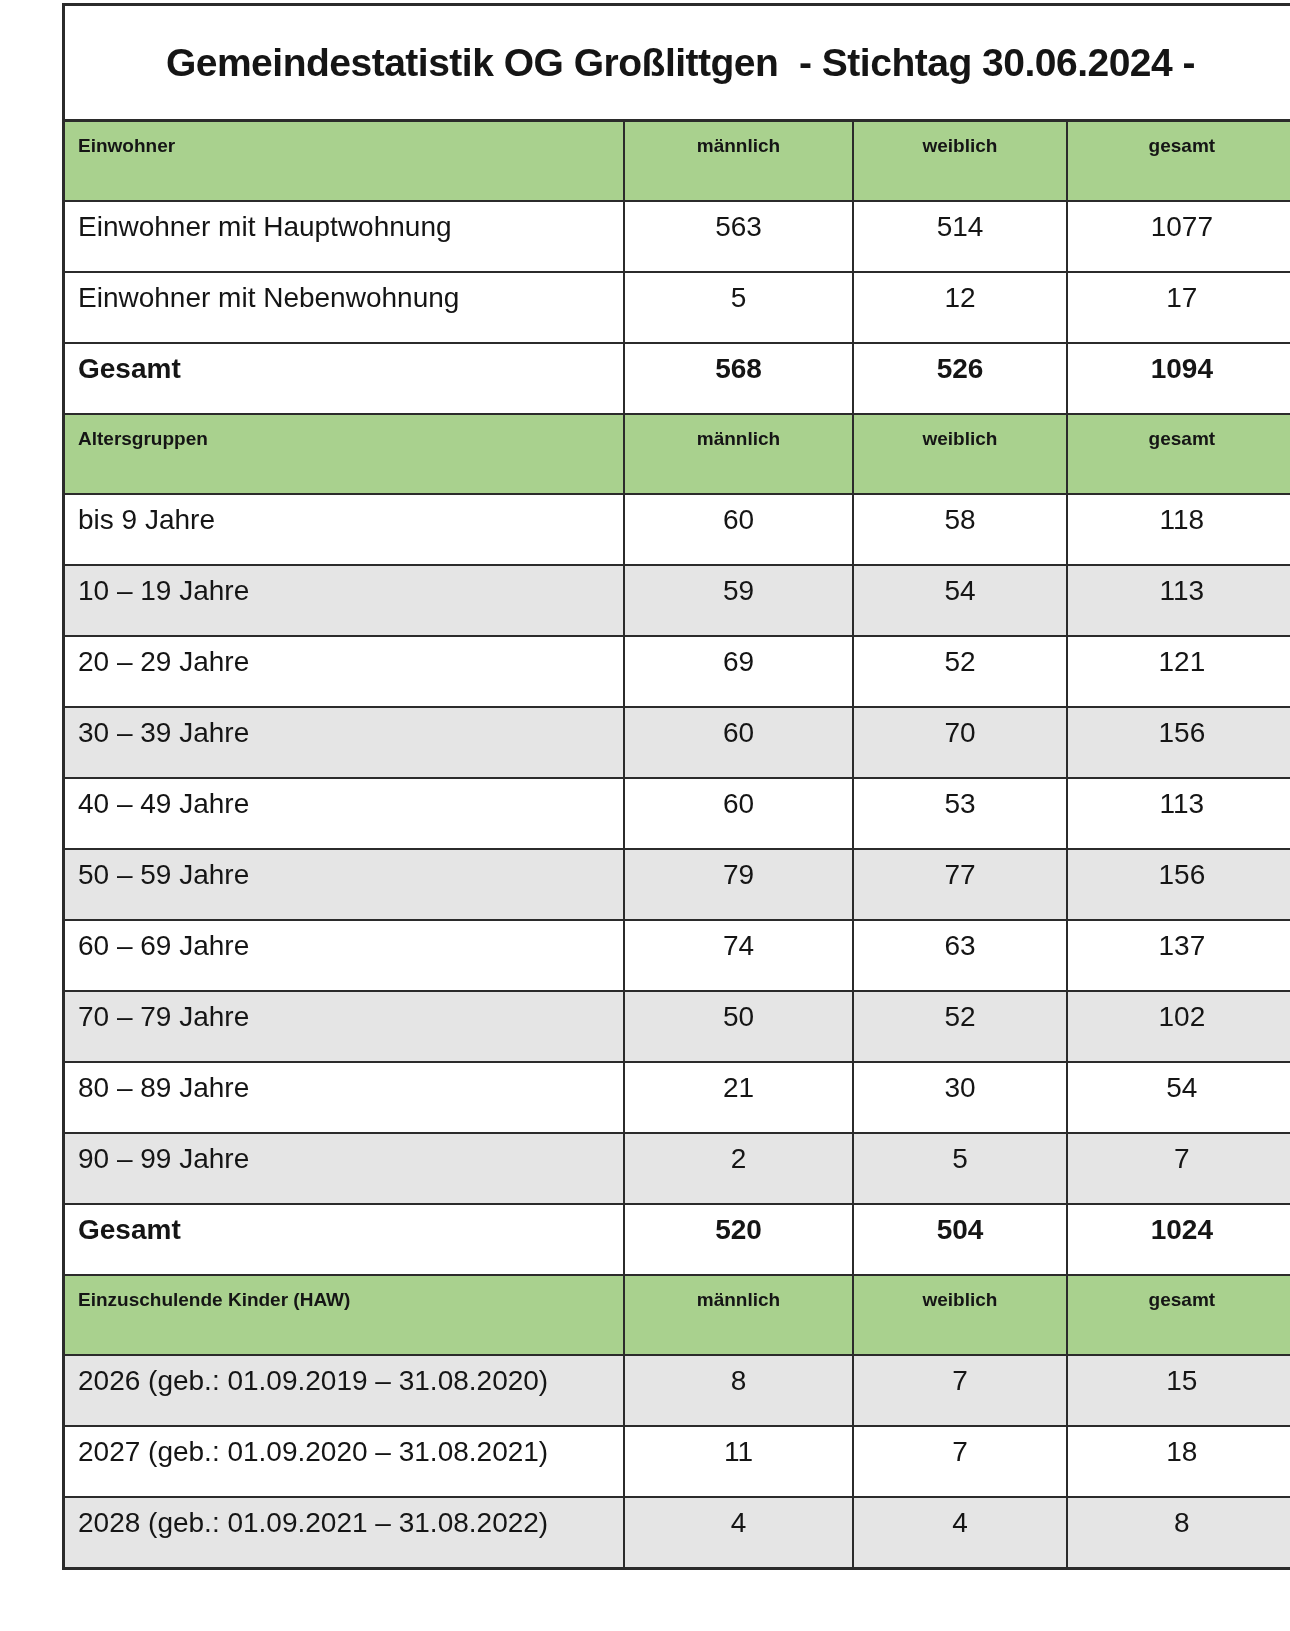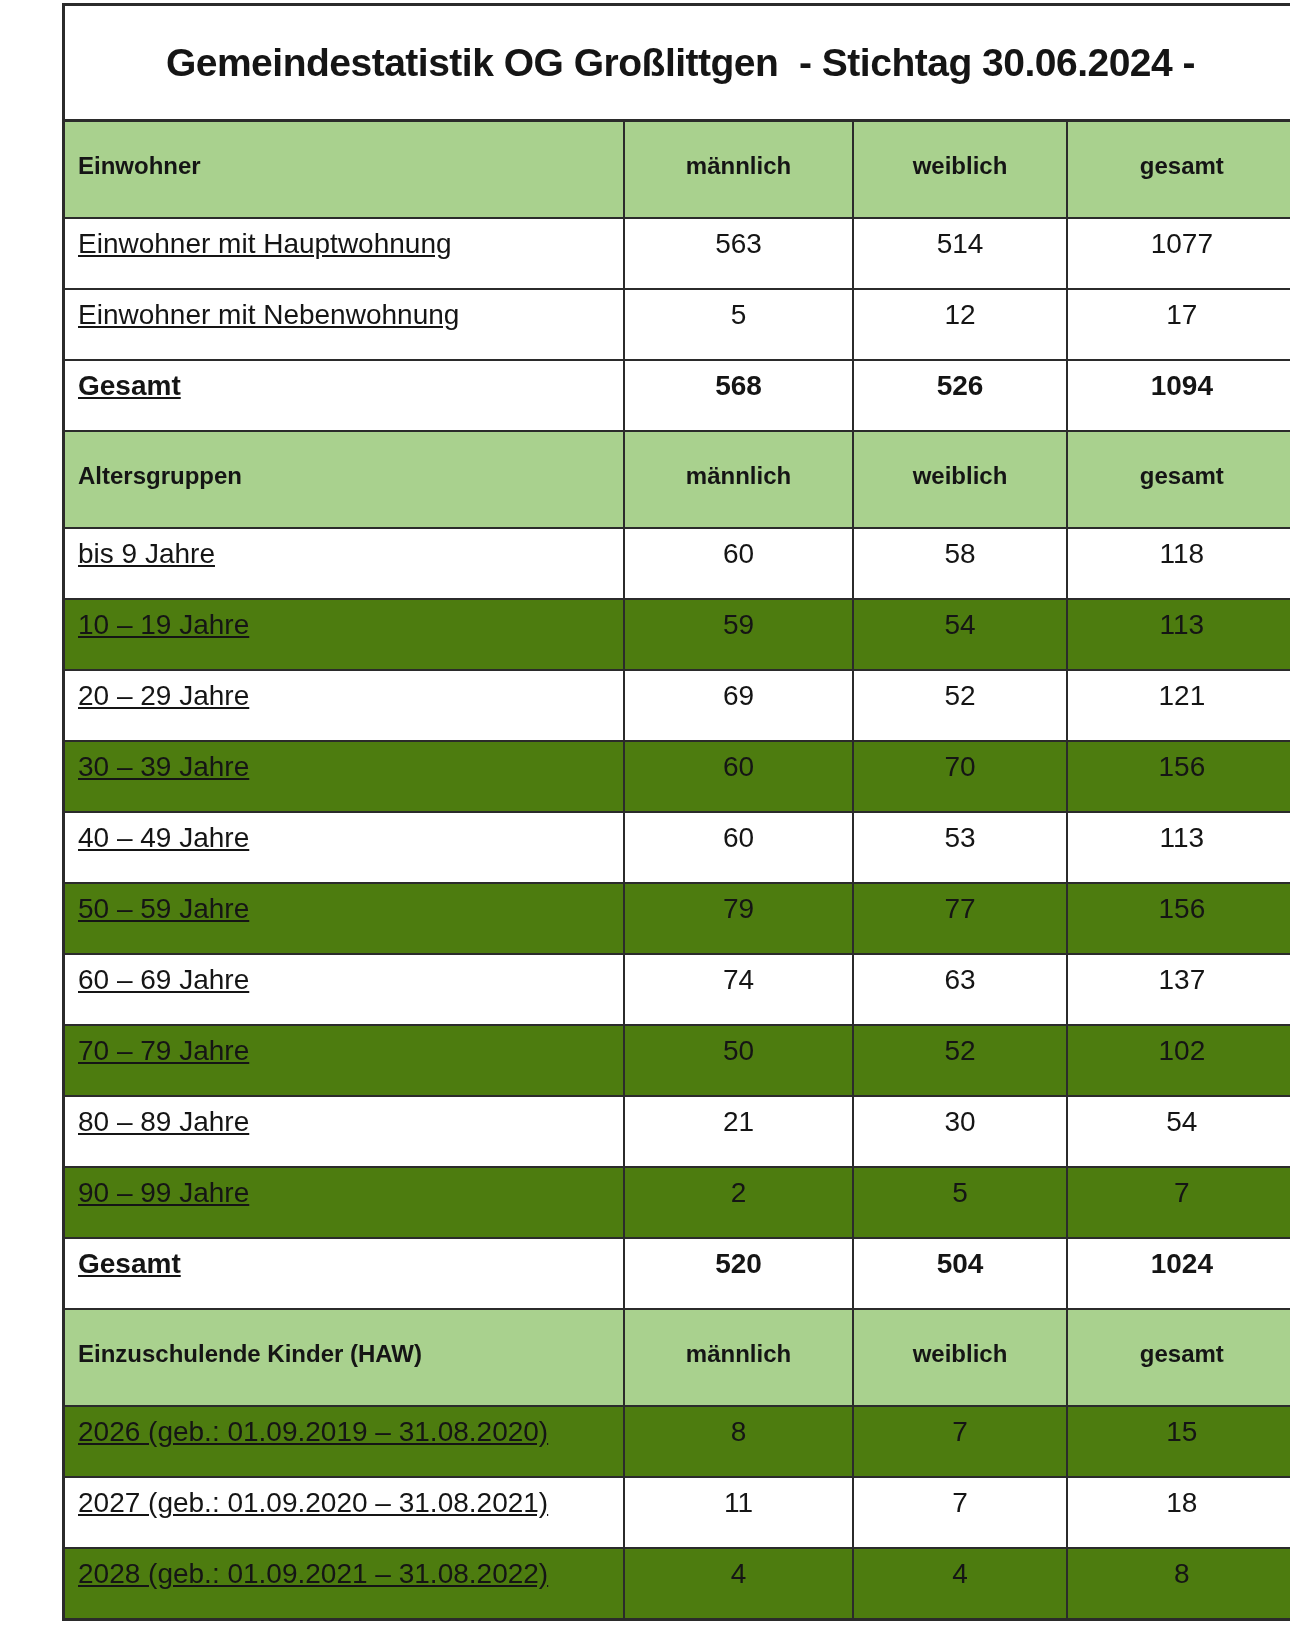--- a/index.html
+++ b/index.html
@@ -36,44 +36,43 @@
     table-layout: fixed;
     border: 3px solid #2b2b2b;
   }
   table.stats th, table.stats td {
     border: 2px solid #2b2b2b;
     vertical-align: top;
     overflow: hidden;
   }
   tr.section-header th {
     background: #a9d18e;
-    font-size: 24px;
+    font-size: 19px;
     font-weight: 700;
     height: 64px;
-    padding-top: 30px;
+    padding-top: 13px;
     text-align: center;
   }
   tr.section-header th.label {
     text-align: left;
     padding-left: 13px;
   }
   tr.data-row td, tr.total-row td {
     height: 59px;
     font-size: 28px;
     padding-top: 9px;
     text-align: center;
   }
   td.label {
     text-align: left !important;
     padding-left: 13px;
-    text-decoration: underline;
   }
   td.num { font-size: 29px; }
   tr.total-row td { font-weight: 700; }
-  tr.alt td { background: #4d7c0f; }
+  tr.alt td { background: #e5e5e5; }
 </style>
 </head>
 <body>
 
 <div class="page">
   <div class="doc">
     <div class="title-box">Gemeindestatistik OG Großlittgen  - Stichtag 30.06.2024 -</div>
     <table class="stats">
       <colgroup>
         <col style="width:45.4%">

